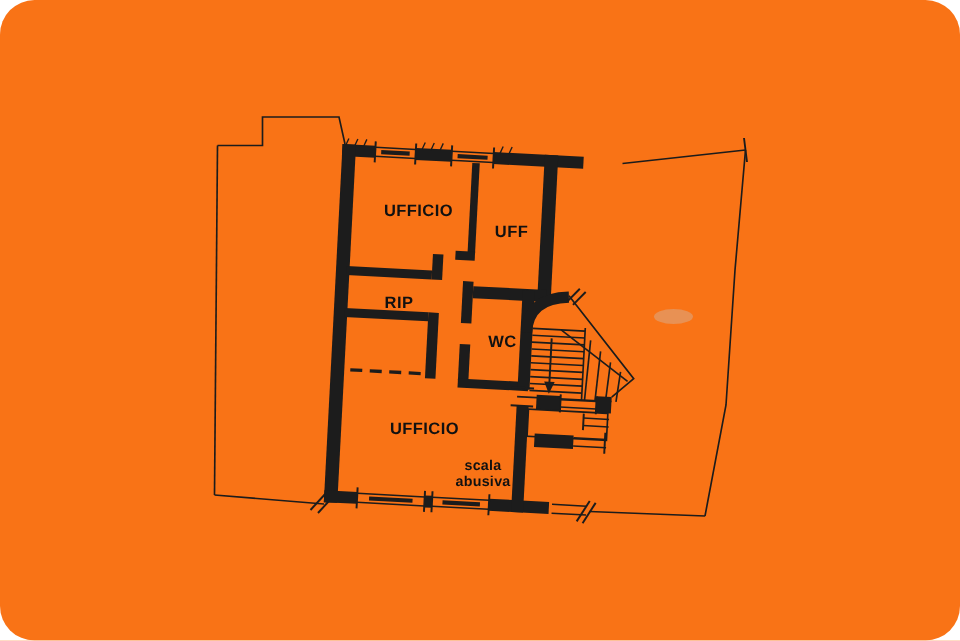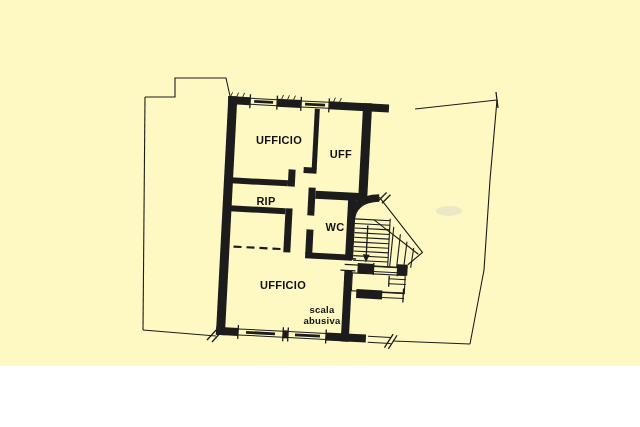--- a/index.html
+++ b/index.html
@@ -1,21 +1,22 @@
 <!DOCTYPE html>
 <html><head>
 <meta charset="utf-8">
 <style>
   html,body{margin:0;padding:0;background:#ffffff;}
   .page{
     position:relative;
-    width:640px;height:366px;
-    background:#fef9c3;
+    width:640px;height:427px;
+    background:#f97316;
     overflow:hidden;
     font-family:"Liberation Sans", sans-serif;
+    border-radius:23px;
   }
   svg{display:block;}
   .thin{stroke:#1c1c1c;stroke-width:1.1;fill:none;stroke-linecap:butt;}
   .hair{stroke:#1c1c1c;stroke-width:1;fill:none;}
   .tick{stroke:#1c1c1c;stroke-width:1.3;fill:none;}
   .wall{fill:#1c1c1c;stroke:none;}
   .bar{stroke:#1c1c1c;stroke-width:2.8;fill:none;}
   .curve{stroke:#1c1c1c;stroke-width:7.5;fill:none;}
   .dash{stroke:#1c1c1c;stroke-width:2.2;stroke-dasharray:8 5;fill:none;}
   .room-label{

